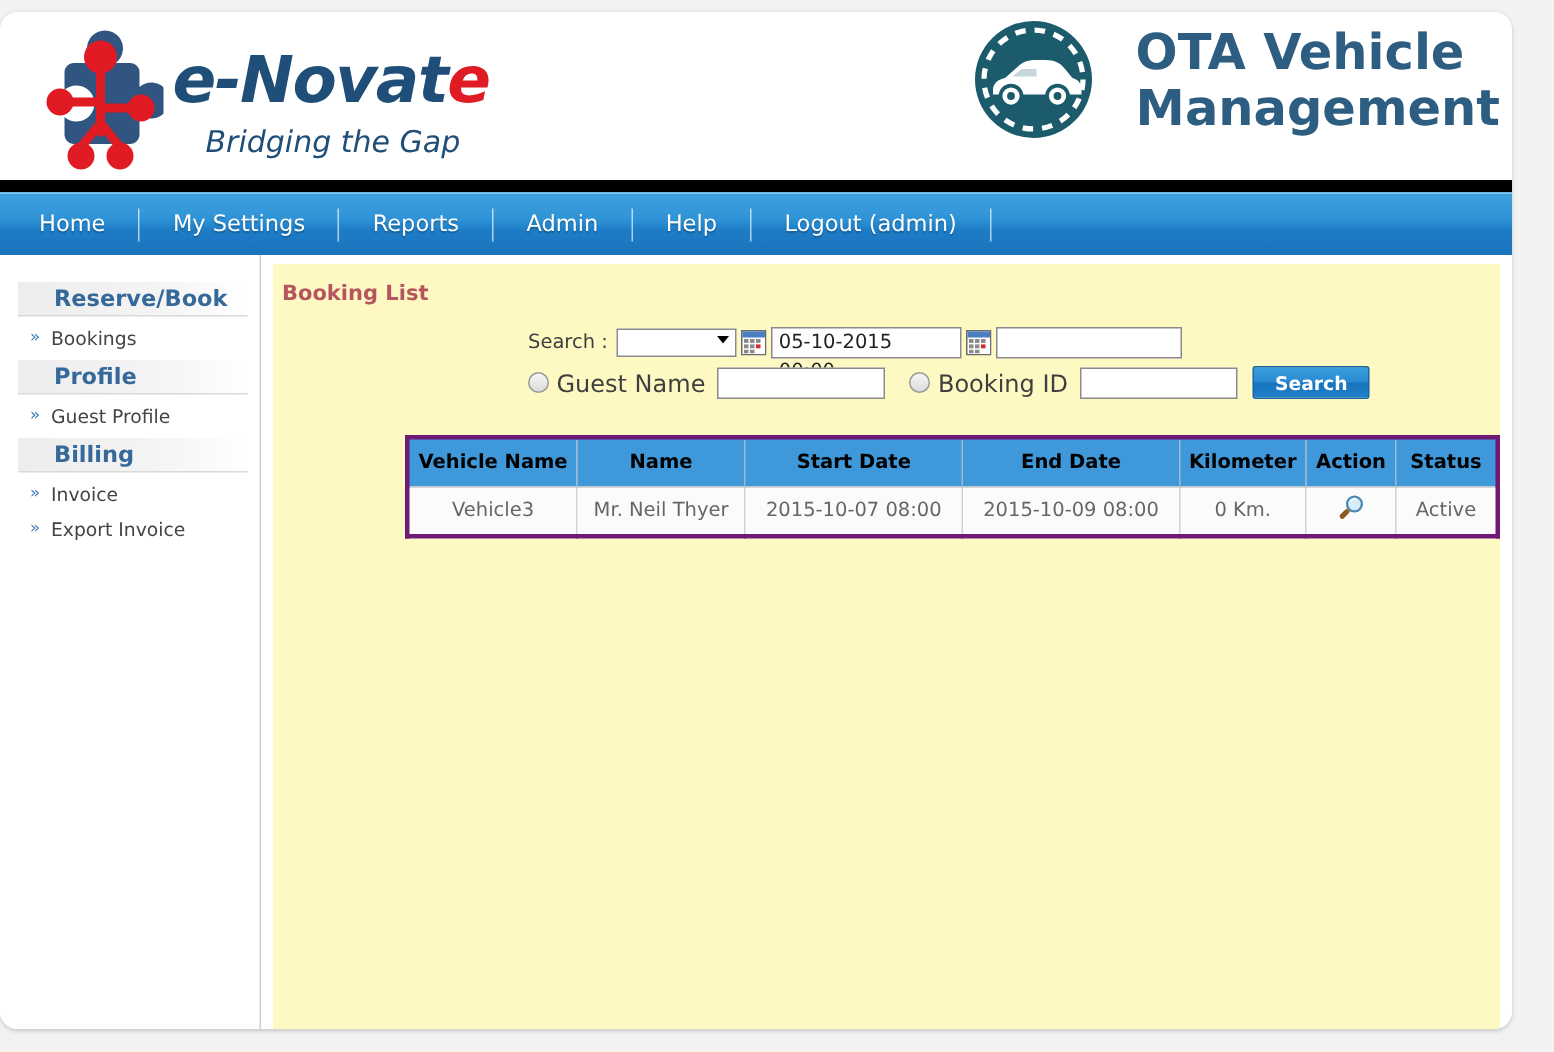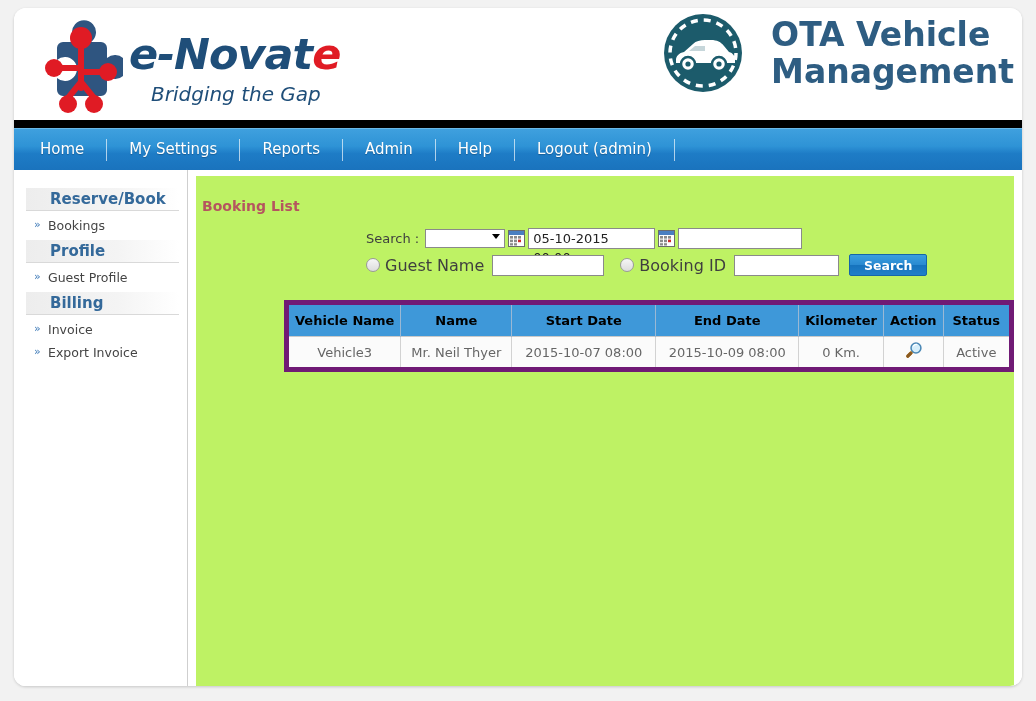--- a/index.html
+++ b/index.html
@@ -9,21 +9,21 @@
   body {
     width: 1036px;
     height: 701px;
     background: #f2f2f2;
     font-family: "DejaVu Sans", "Liberation Sans", sans-serif;
     overflow: hidden;
   }
 
   #app {
     position: absolute;
-    left: 14px;
+    left: 0;
     top: 8px;
     width: 1008px;
     height: 678px;
     background: #ffffff;
     border-radius: 12px;
     box-shadow: 0 1px 3px rgba(0,0,0,0.18);
     overflow: hidden;
   }
 
   
@@ -162,23 +162,23 @@
     color: #3d7ab8;
     font-size: 11px;
   }
 
   .content {
     flex: 1 1 auto;
     background: #ffffff;
     padding: 6px 8px 8px 8px;
   }
   .panel {
-    background: #bef264;
+    background: #fef9c3;
     height: 100%;
-    padding: 20px 0 0 0;
+    padding: 10px 0 0 0;
     box-sizing: border-box;
   }
   .panel-title {
     color: #b5555f;
     font-size: 14px;
     font-weight: bold;
     padding: 2px 0 0 6px;
   }
 
   
@@ -265,21 +265,21 @@
     font-family: "DejaVu Sans", "Liberation Sans", sans-serif;
   }
 
   
   .table-wrap {
     margin-top: 24px;
     padding-left: 88px;
   }
   table.grid {
     border-collapse: collapse;
-    border: 5px solid #701a75;
+    border: 3px solid #701a75;
     background: #ffffff;
   }
   table.grid th {
     background: #3e98d9;
     color: #000000;
     font-size: 13px;
     font-weight: bold;
     padding: 8px 6px;
     border-right: 1px solid #9ab8d4;
     white-space: nowrap;

